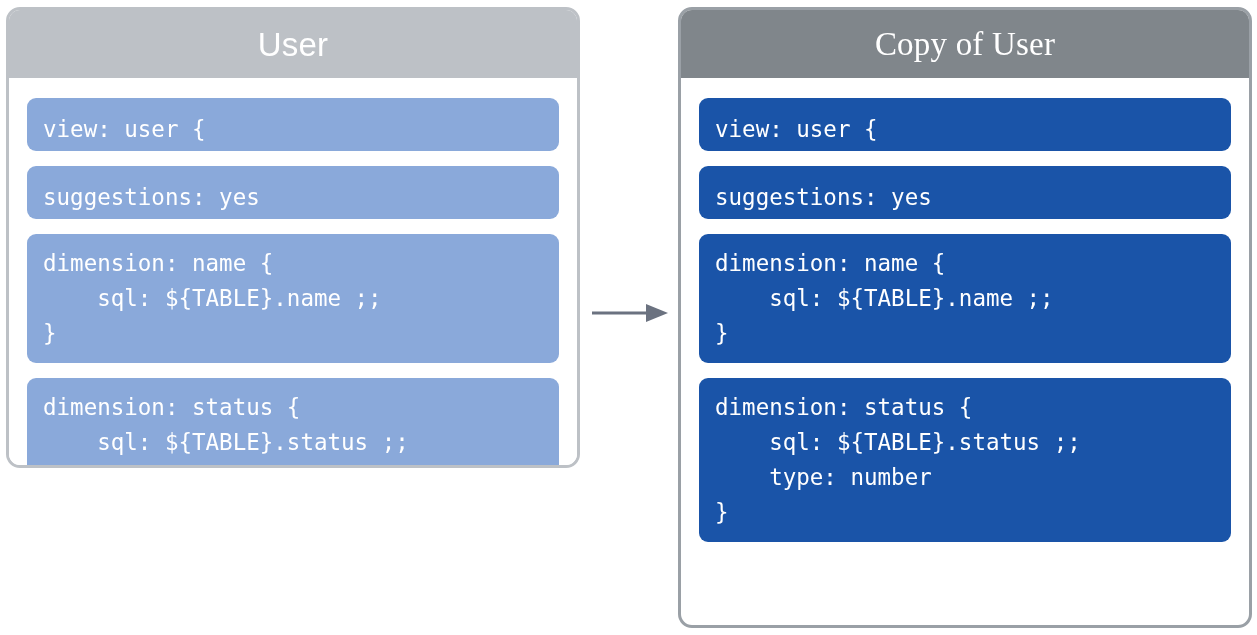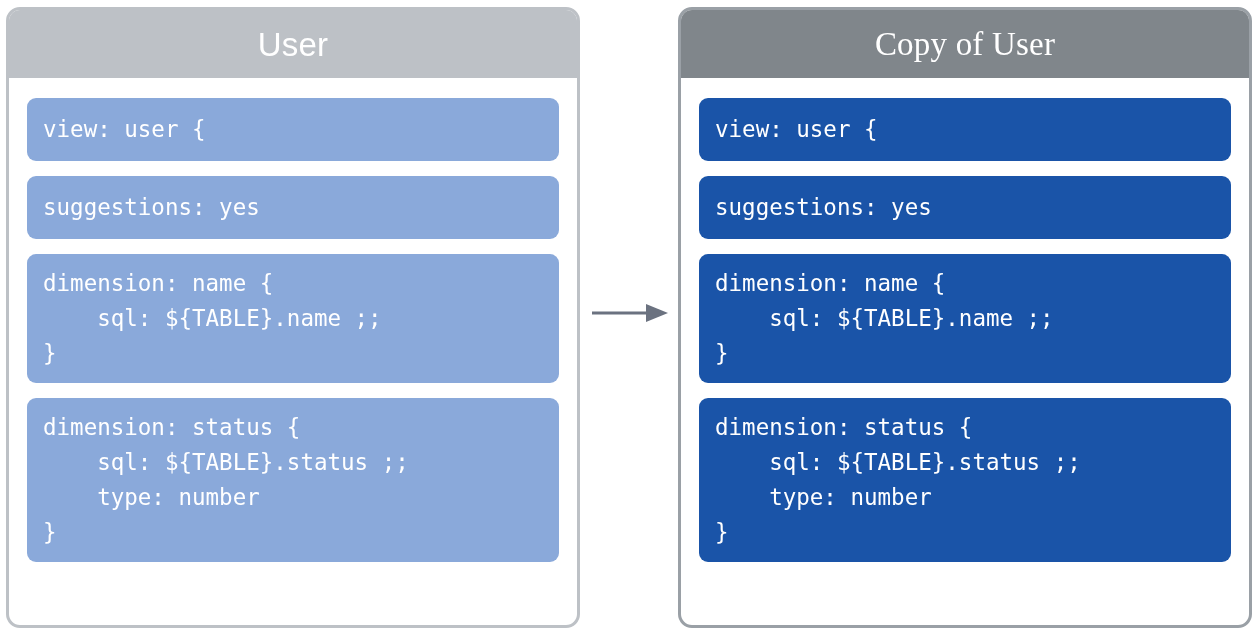--- a/index.html
+++ b/index.html
@@ -24,21 +24,21 @@
     position: absolute;
     box-sizing: border-box;
     background: #ffffff;
     border-radius: 14px;
     overflow: hidden;
   }
   .panel-left {
     left: 6px;
     top: 7px;
     width: 574px;
-    height: 621px;
+    height: 461px;
     border: 3px solid #bdc1c6;
   }
   .panel-right {
     left: 678px;
     top: 7px;
     width: 574px;
     height: 621px;
     border: 3px solid #9aa0a6;
   }
 
@@ -73,21 +73,21 @@
     font-size: 22.5px;
     line-height: 35px;
     color: #ffffff;
     white-space: pre;
     letter-spacing: 0px;
     box-sizing: border-box;
   }
   .panel-left .code-card  { background: #8aa9da; }
   .panel-right .code-card { background: #1a54a8; }
 
-  .code-card.one-line { padding-top: 14px; padding-bottom: 14px; }
+  .code-card.one-line { padding-top: 14px; padding-bottom: 4px; }
 
   
   .arrow {
     position: absolute;
     left: 592px;
     top: 302px;
     width: 76px;
     height: 22px;
   }
 </style>

